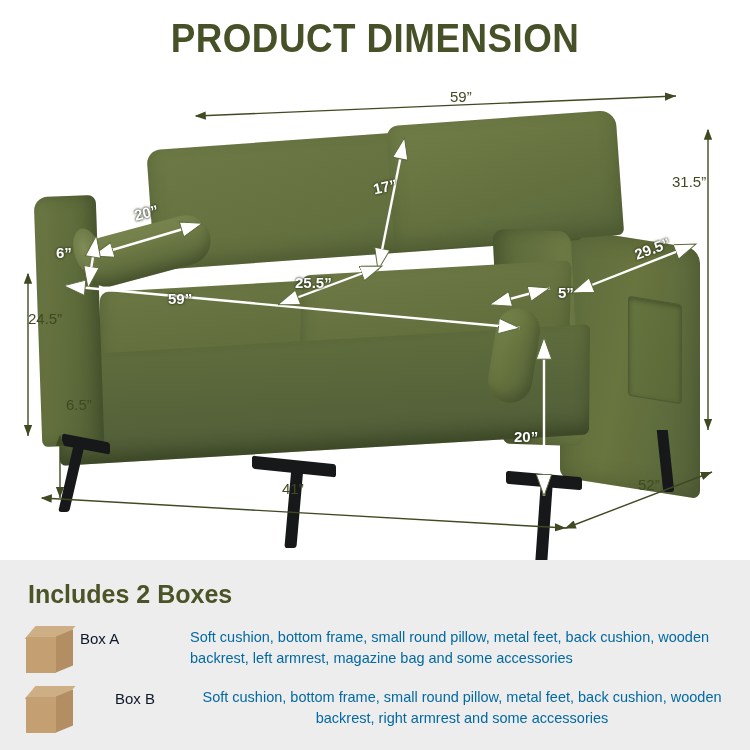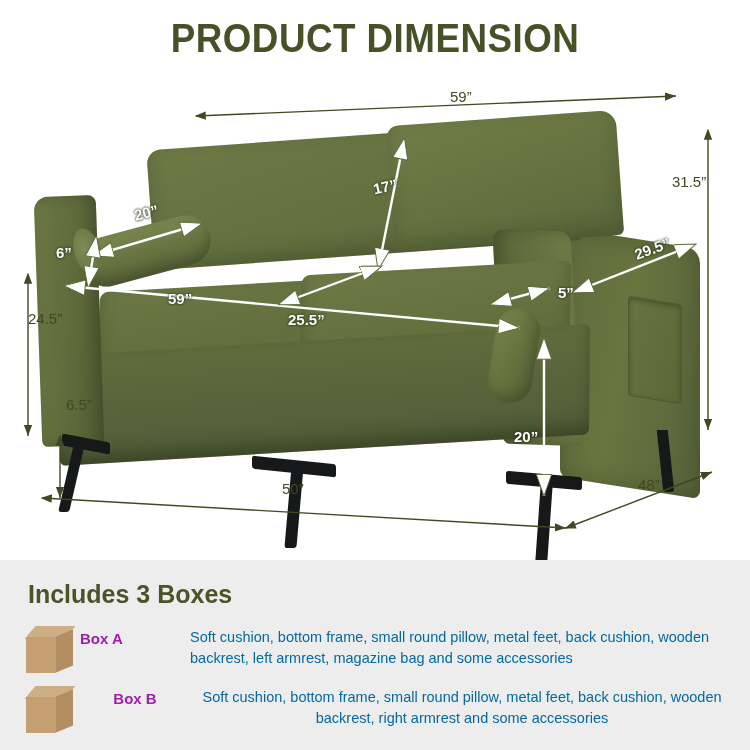--- a/index.html
+++ b/index.html
@@ -152,21 +152,21 @@
   }
   .row{position:absolute;left:24px;width:710px;display:flex;align-items:flex-start;}
   .row-a{top:62px;}
   .row-b{top:122px;text-align:center;}
 
   .boxicon{width:56px;height:52px;position:relative;flex:0 0 56px;margin-top:2px;}
   .bx-top{position:absolute;left:6px;top:2px;width:40px;height:13px;background:#cdae85;transform:skewX(-40deg);}
   .bx-front{position:absolute;left:2px;top:13px;width:30px;height:36px;background:#c49f72;}
   .bx-side{position:absolute;left:32px;top:9px;width:17px;height:36px;background:#b28e62;transform:skewY(-22deg);}
 
-  .boxname{flex:0 0 110px;font-size:15px;font-weight:bold;color:#a21caf;padding-top:8px;}
+  .boxname{flex:0 0 110px;font-size:15px;font-weight:normal;color:#0f172a;padding-top:8px;}
   .boxdesc{flex:1;font-size:14.5px;line-height:1.45;color:#0369a1;padding-top:5px;}
 </style>
 </head>
 <body>
 
 <div class="page">
 
   <div class="title">PRODUCT DIMENSION</div>
 
   <div class="stage">
@@ -240,30 +240,30 @@
     </svg>
 
     <div class="lbl lbl-dark" style="left:450px;top:10px;">59”</div>
     <div class="lbl lbl-white" style="left:373px;top:100px;transform:rotate(-12deg);">17”</div>
     <div class="lbl lbl-dark" style="left:672px;top:95px;">31.5”</div>
     <div class="lbl lbl-white" style="left:134px;top:126px;transform:rotate(-14deg);">20”</div>
     <div class="lbl lbl-white" style="left:56px;top:166px;">6”</div>
     <div class="lbl lbl-white" style="left:634px;top:162px;transform:rotate(-20deg);">29.5”</div>
     <div class="lbl lbl-white" style="left:558px;top:206px;">5”</div>
     <div class="lbl lbl-white" style="left:168px;top:212px;">59”</div>
-    <div class="lbl lbl-white" style="left:288px;top:196px;margin-top:37px;">25.5”</div>
+    <div class="lbl lbl-white" style="left:295px;top:196px;">25.5”</div>
     <div class="lbl lbl-dark" style="left:28px;top:232px;">24.5”</div>
     <div class="lbl lbl-dark" style="left:66px;top:318px;text-align:right;">6.5”</div>
-    <div class="lbl lbl-dark" style="left:282px;top:402px;">50”</div>
+    <div class="lbl lbl-dark" style="left:282px;top:402px;">41”</div>
     <div class="lbl lbl-white" style="left:514px;top:350px;">20”</div>
-    <div class="lbl lbl-dark" style="left:638px;top:398px;">48”</div>
+    <div class="lbl lbl-dark" style="left:638px;top:398px;">52”</div>
   </div>
 
   <div class="panel">
-    <div class="panel-title">Includes 3 Boxes</div>
+    <div class="panel-title">Includes 2 Boxes</div>
 
     <div class="row row-a">
       <div class="boxicon">
         <div class="bx-top"></div>
         <div class="bx-front"></div>
         <div class="bx-side"></div>
       </div>
       <div class="boxname">Box A</div>
       <div class="boxdesc">Soft cushion, bottom frame, small round pillow, metal feet, back cushion, wooden backrest, left armrest, magazine bag and some accessories</div>
     </div>

